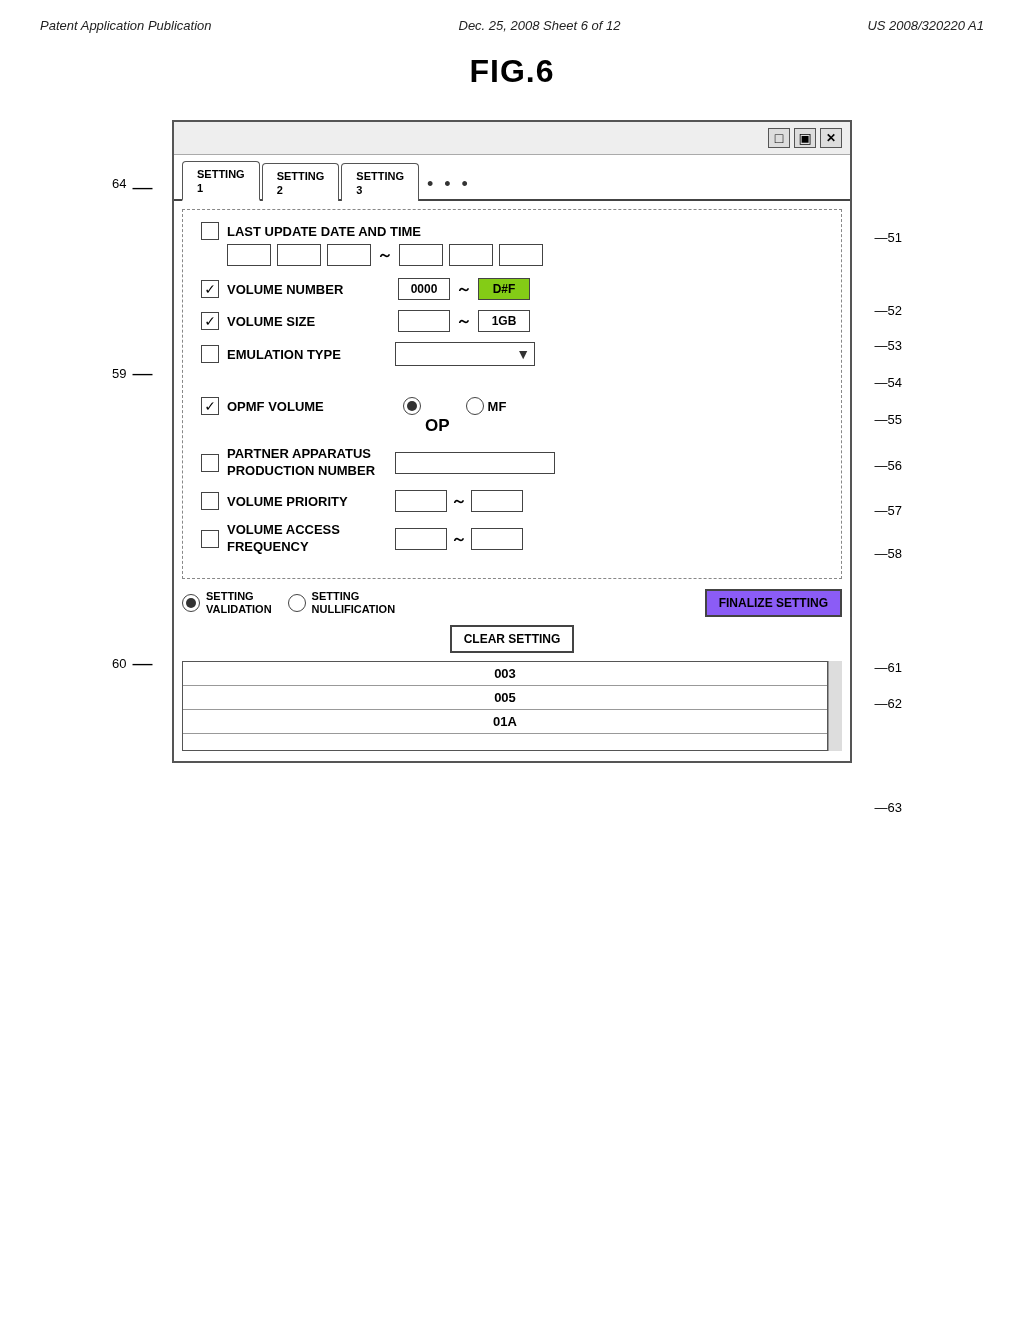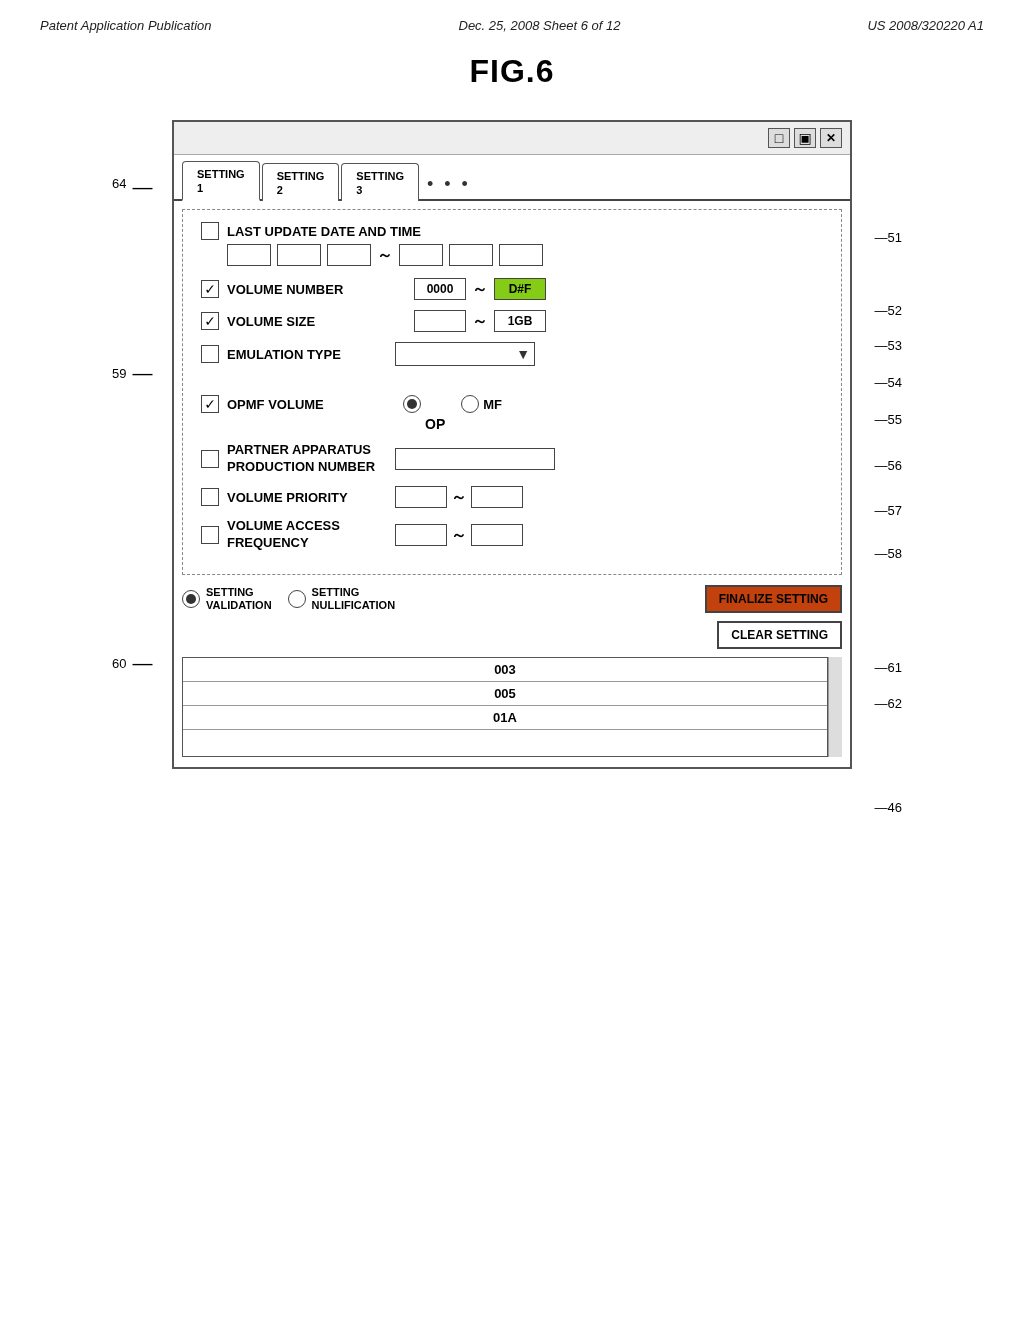--- a/index.html
+++ b/index.html
@@ -159,21 +159,21 @@
     .tilde {
       font-size: 16px;
       font-weight: bold;
     }
 
     
     .vol-num-fields {
       display: flex;
       align-items: center;
       gap: 6px;
-      margin-left: 19px;
+      margin-left: 3px;
     }
 
     .vol-field {
       width: 52px;
       height: 22px;
       border: 1.5px solid #444;
       background: #fff;
       font-size: 12px;
       font-weight: bold;
       text-align: center;
@@ -277,40 +277,40 @@
     }
 
     .radio-sublabel {
       font-size: 10px;
       font-weight: bold;
       line-height: 1.2;
     }
 
     .btn-finalize {
       border: 2px solid #444;
-      background: #c2410c;
+      background: #8b5cf6;
       font-size: 12px;
       font-weight: bold;
       padding: 5px 12px;
       cursor: pointer;
       margin-left: auto;
     }
 
     .btn-clear {
       border: 2px solid #444;
       background: #fff;
       font-size: 12px;
       font-weight: bold;
       padding: 5px 12px;
       cursor: pointer;
     }
 
     .clear-row {
       display: flex;
-      justify-content: flex-end;
+      justify-content: center;
       margin: 4px 8px 8px 8px;
     }
 
     .list-item {
       text-align: center;
       font-size: 13px;
       font-weight: bold;
       border-bottom: 1px solid #999;
       padding: 4px 0;
     }
@@ -325,21 +325,21 @@
       top: 0;
       width: 14px;
       height: 100%;
       border-left: 1px solid #999;
       background: #ddd;
     }
 
     .list-panel-wrapper {
       position: relative;
       margin: 4px 8px 10px 8px;
-      height: 100px;
+      height: 90px;
     }
 
     .list-panel-inner {
       border: 1.5px solid #555;
       background: #fff;
       height: 100%;
       margin-right: 14px;
       overflow: hidden;
     }
 
@@ -402,21 +402,21 @@
   <div style="position:absolute; right:-50px; top:426px; font-size:13px;">
     <span>—</span><span>58</span>
   </div>
   <div style="position:absolute; right:-50px; top:540px; font-size:13px;">
     <span>—</span><span>61</span>
   </div>
   <div style="position:absolute; right:-50px; top:576px; font-size:13px;">
     <span>—</span><span>62</span>
   </div>
   <div style="position:absolute; right:-50px; top:680px; font-size:13px;">
-    <span>—</span><span>46</span>
+    <span>—</span><span>63</span>
   </div>
 
   <div class="main-window">
 
     <div class="window-titlebar">
       <div class="win-btn">
         <span style="font-size:14px;">□</span>
       </div>
       <div class="win-btn">
         <span style="font-size:14px;">▣</span>
@@ -490,21 +490,21 @@
           <span class="dropdown-arrow">▼</span>
         </div>
       </div>
 
       <div class="section-row">
         <div class="checkbox-box">✓</div>
         <span class="section-label">OPMF VOLUME</span>
         <div class="radio-group">
           <div class="radio-item">
             <div class="radio-circle filled"></div>
-            <span style="font-size:14px; font-weight:bold;margin-top:40px;">OP</span>
+            <span style="font-size:17px; font-weight:bold;margin-top:40px;">OP</span>
           </div>
           <div class="radio-item">
             <div class="radio-circle"></div>
             <span style="font-size:13px; font-weight:bold;">MF</span>
           </div>
         </div>
       </div>
 
       <div class="section-row">
         <div class="checkbox-box"></div>

